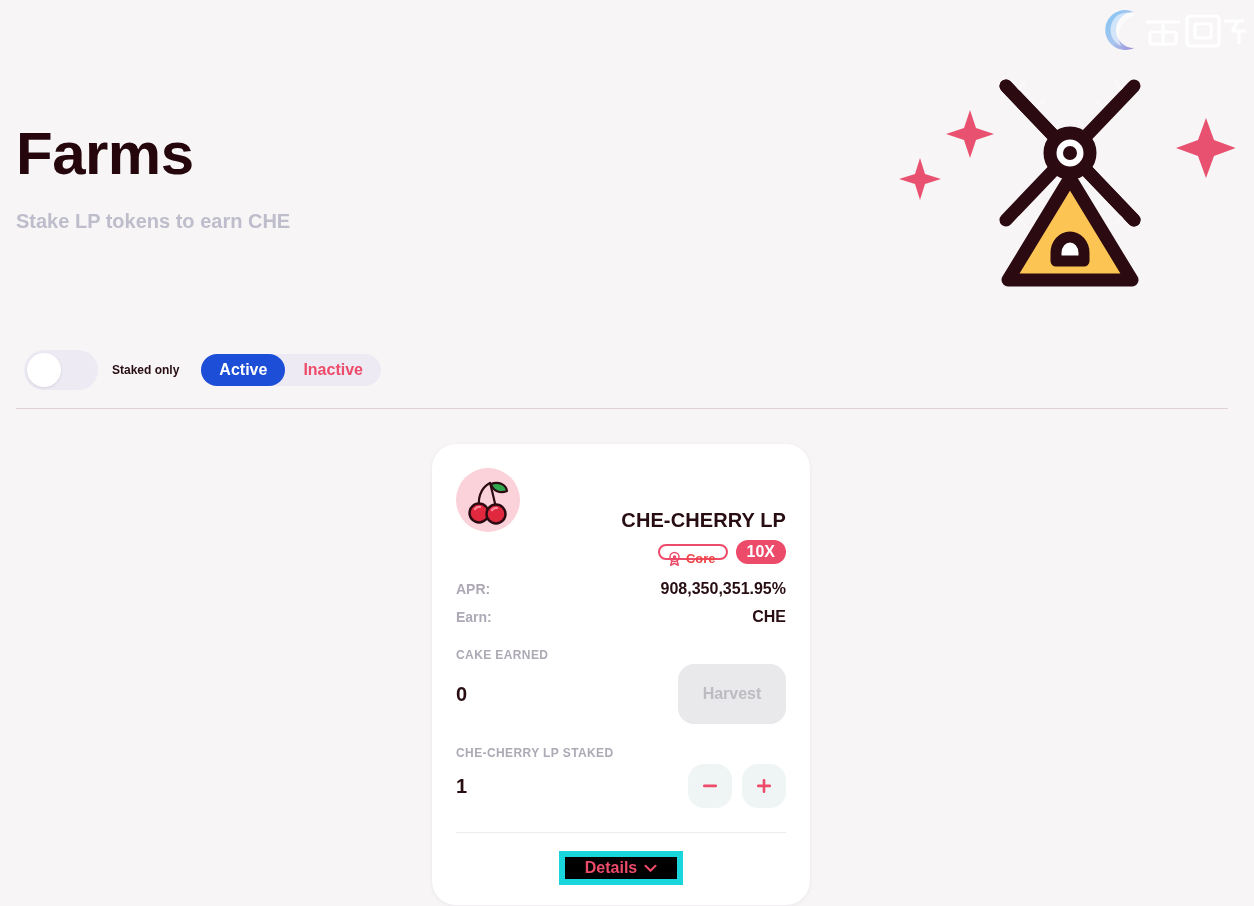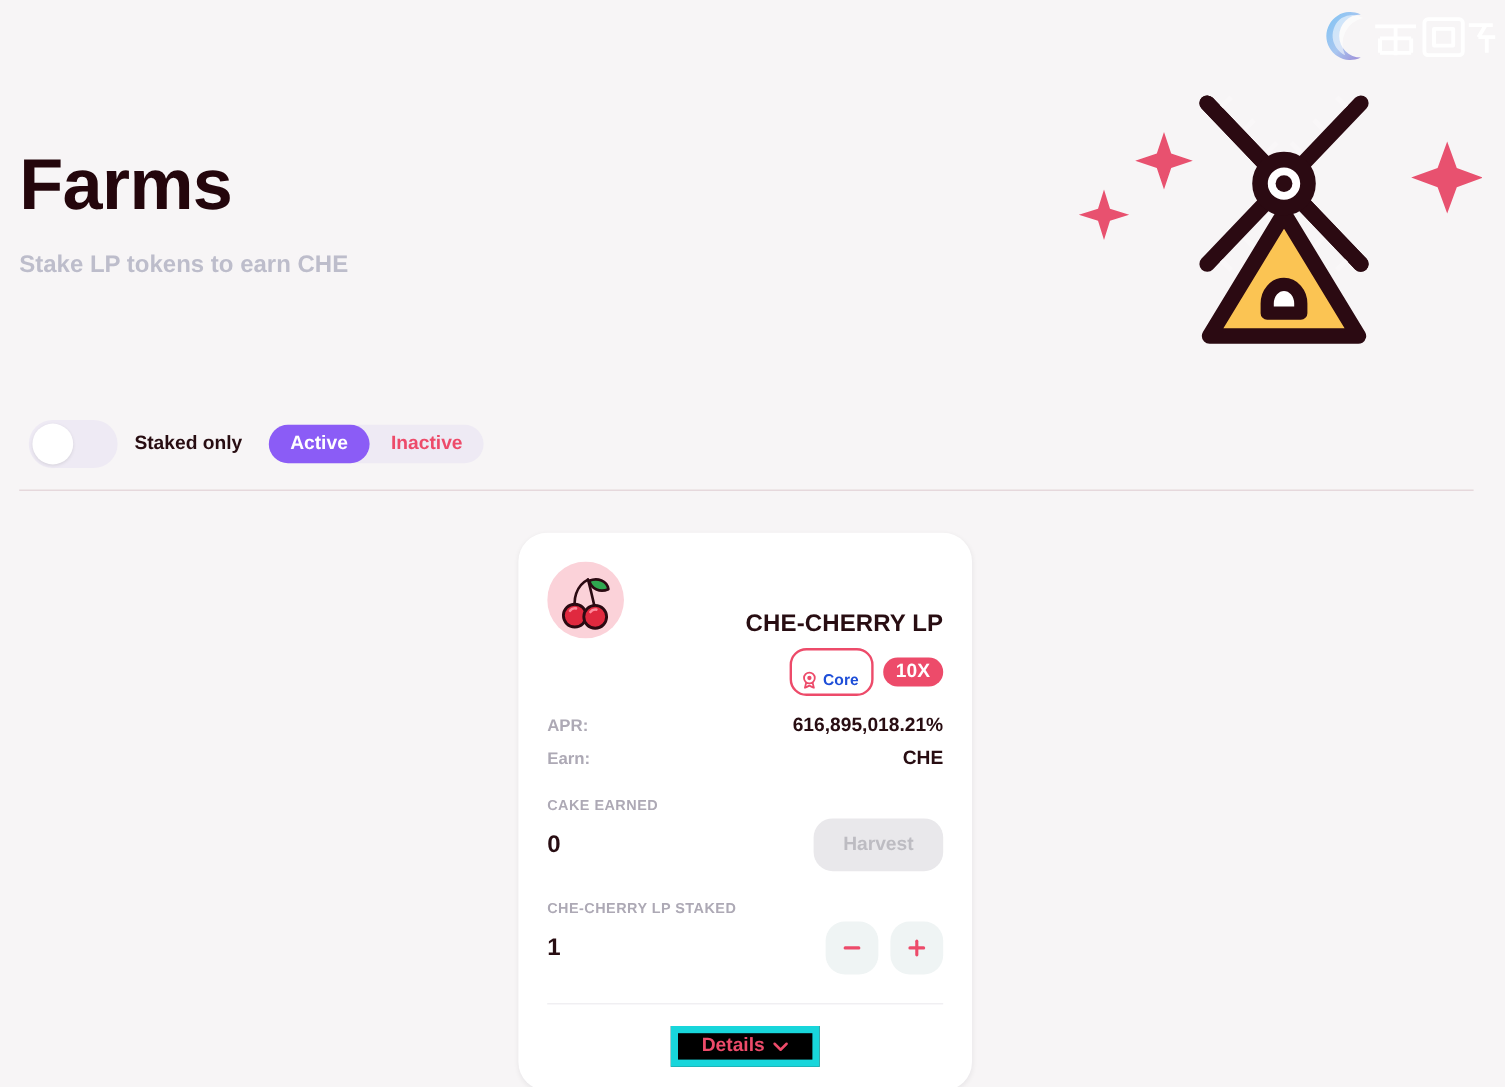--- a/index.html
+++ b/index.html
@@ -80,21 +80,21 @@
     left: 3px;
     top: 3px;
     width: 34px;
     height: 34px;
     border-radius: 50%;
     background: #FFFFFF;
     box-shadow: 0 1px 3px rgba(0,0,0,0.10);
   }
   .toggle-label {
     margin-left: 14px;
-    font-size: 16px;
+    font-size: 12px;
     font-weight: bold;
     color: #280D12;
     white-space: nowrap;
   }
   .segmented {
     margin-left: 22px;
     display: flex;
     align-items: center;
     background: #EEEAF4;
     border-radius: 16px;
@@ -106,21 +106,21 @@
     border-radius: 16px;
     padding: 0 18px;
     display: flex;
     align-items: center;
     font-size: 16px;
     font-weight: bold;
     cursor: pointer;
     white-space: nowrap;
   }
   .seg-btn.active {
-    background: #8b5cf6;
+    background: #1d4ed8;
     color: #FFFFFF;
   }
   .seg-btn.inactive {
     color: #ED4B6A;
     background: transparent;
   }
 
   .page-divider {
     position: absolute;
     left: 16px;
@@ -170,23 +170,23 @@
     display: flex;
     justify-content: flex-end;
     align-items: center;
     gap: 8px;
   }
   .badge-core {
     display: flex;
     align-items: center;
     gap: 4px;
     border: 2px solid #ED4B6A;
-    color: #1d4ed8;
+    color: #ef4444;
     border-radius: 14px;
-    height: 40px;
+    height: 16px;
     padding: 12px 10px 0 7px;
     font-size: 13px;
     font-weight: bold;
     box-sizing: border-box;
   }
   .badge-mult {
     background: #ED4B6A;
     color: #FFFFFF;
     border-radius: 14px;
     height: 24px;
@@ -235,21 +235,21 @@
     font-size: 20px;
     font-weight: bold;
     color: #280D12;
   }
   .harvest-btn {
     background: #E9E8EB;
     color: #BDBCC2;
     border: none;
     border-radius: 16px;
     width: 108px;
-    height: 44px;
+    height: 60px;
     font-size: 16px;
     font-weight: bold;
     font-family: "Liberation Sans", sans-serif;
     cursor: default;
   }
   .stepper {
     display: flex;
     gap: 10px;
   }
   .step-btn {
@@ -396,21 +396,21 @@
           </svg>
           <span>Core</span>
         </div>
         <div class="badge-mult">10X</div>
       </div>
     </div>
   </div>
 
   <div class="kv-row first">
     <span class="kv-key">APR:</span>
-    <span class="kv-val">616,895,018.21%</span>
+    <span class="kv-val">908,350,351.95%</span>
   </div>
   <div class="kv-row">
     <span class="kv-key">Earn:</span>
     <span class="kv-val">CHE</span>
   </div>
 
   <div class="section-label">CAKE EARNED</div>
   <div class="section-row">
     <span class="section-amount">0</span>
     <button class="harvest-btn">Harvest</button>

